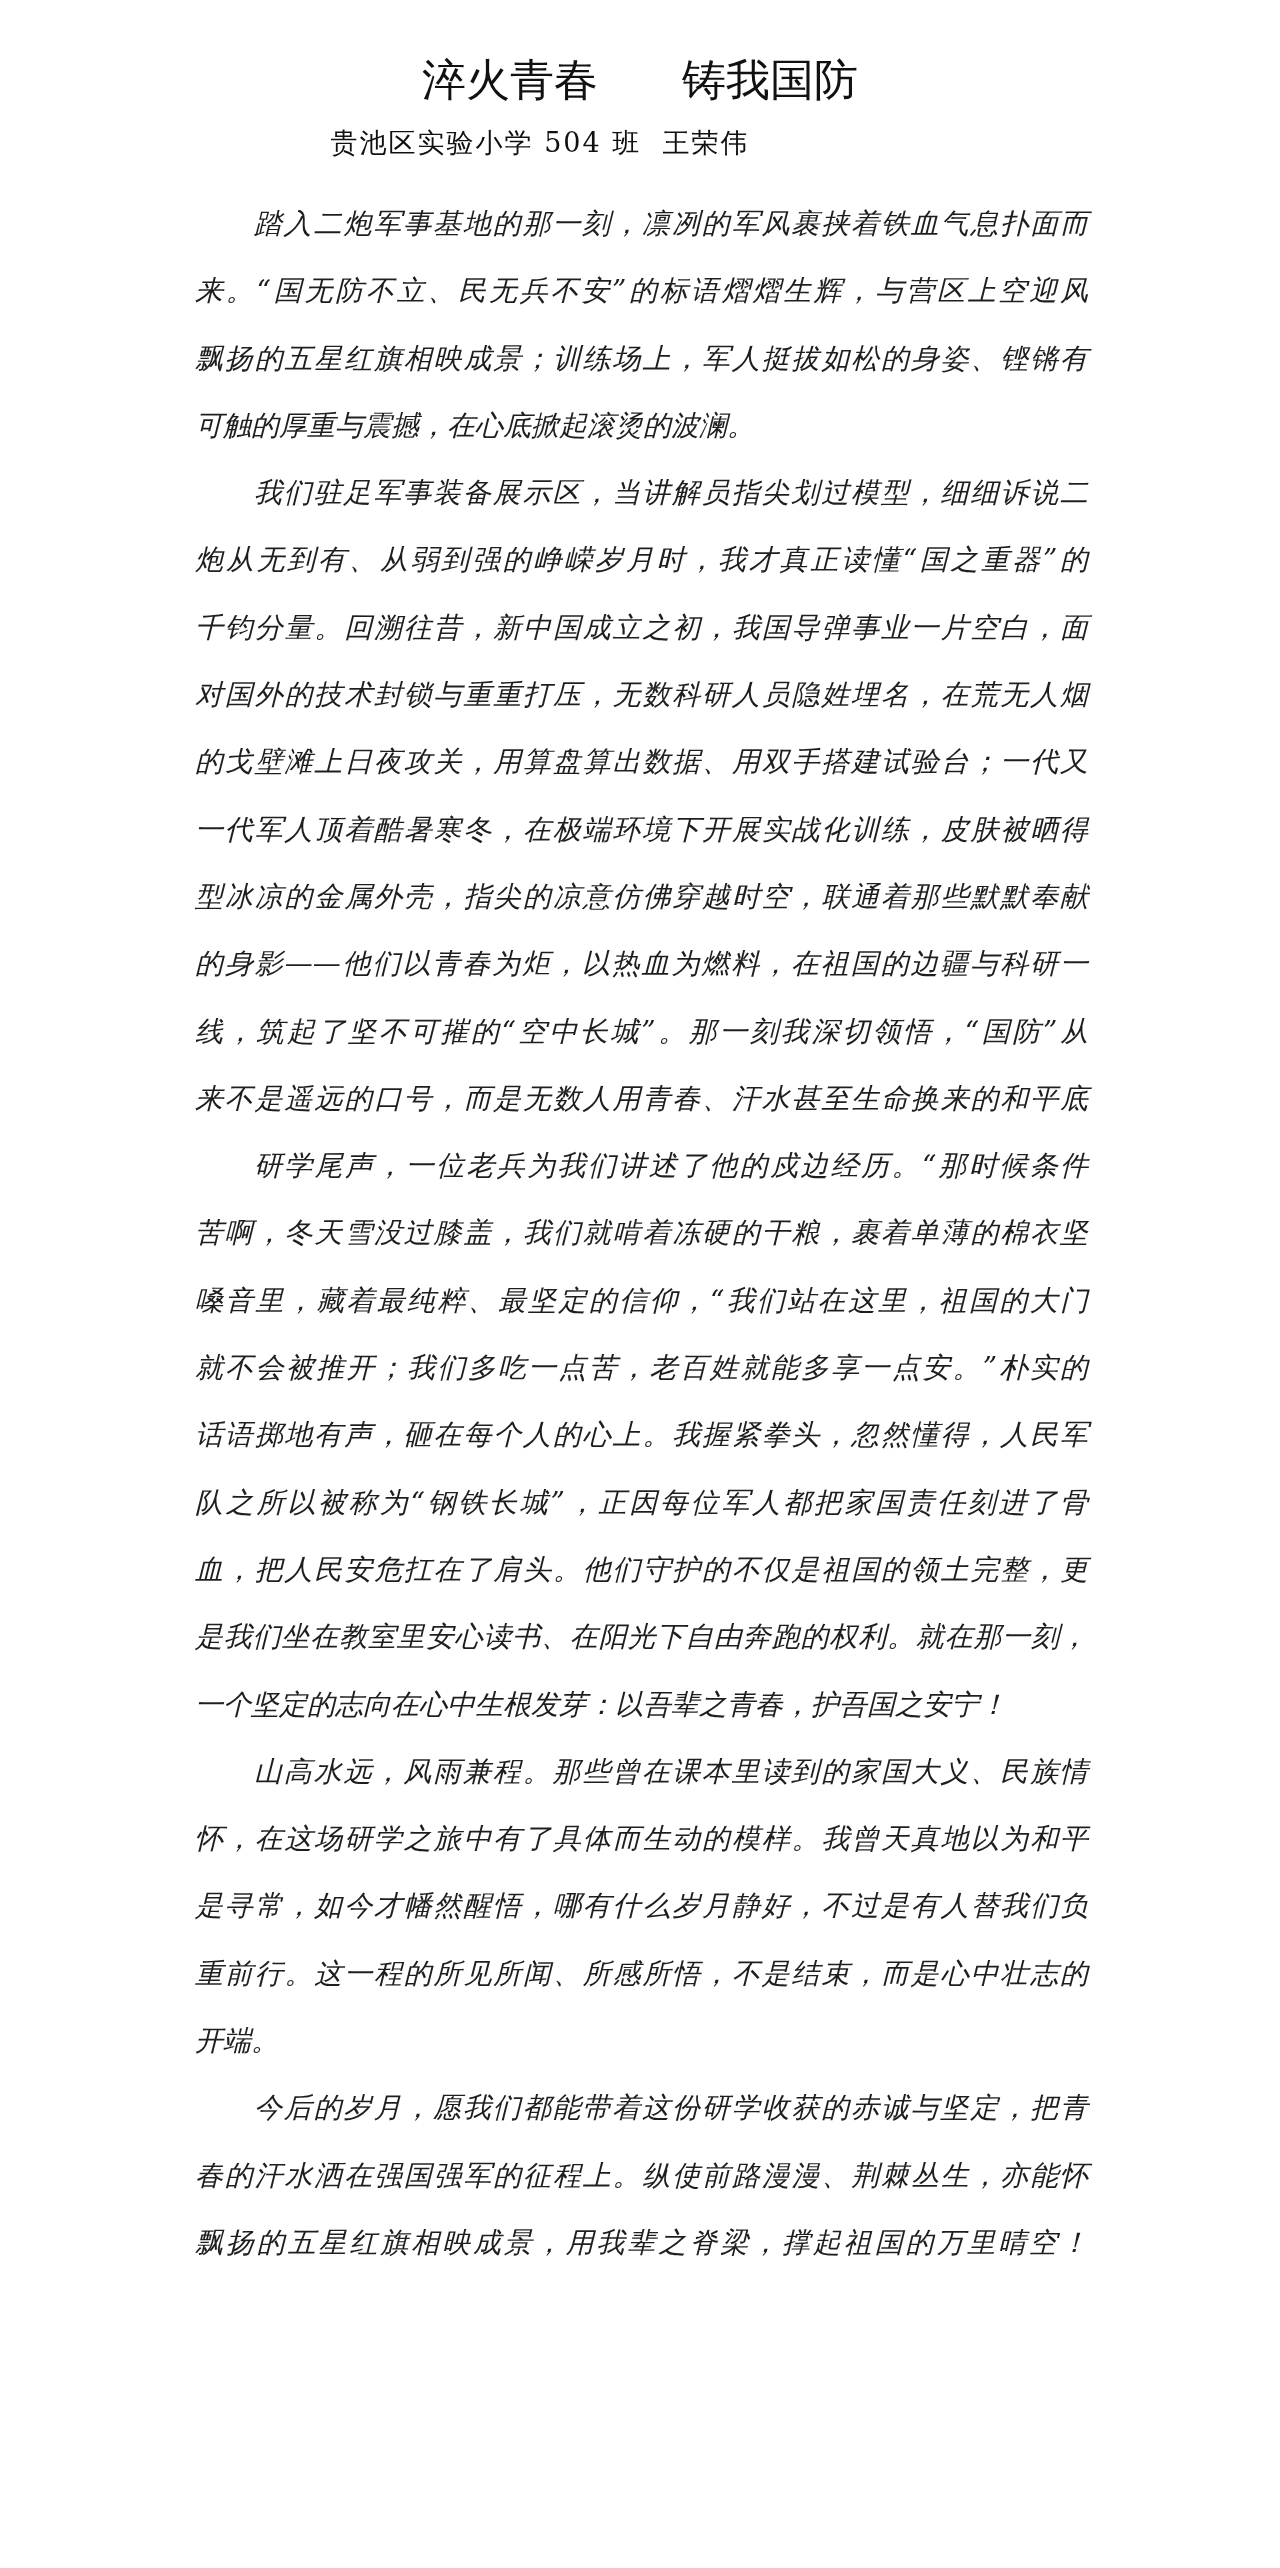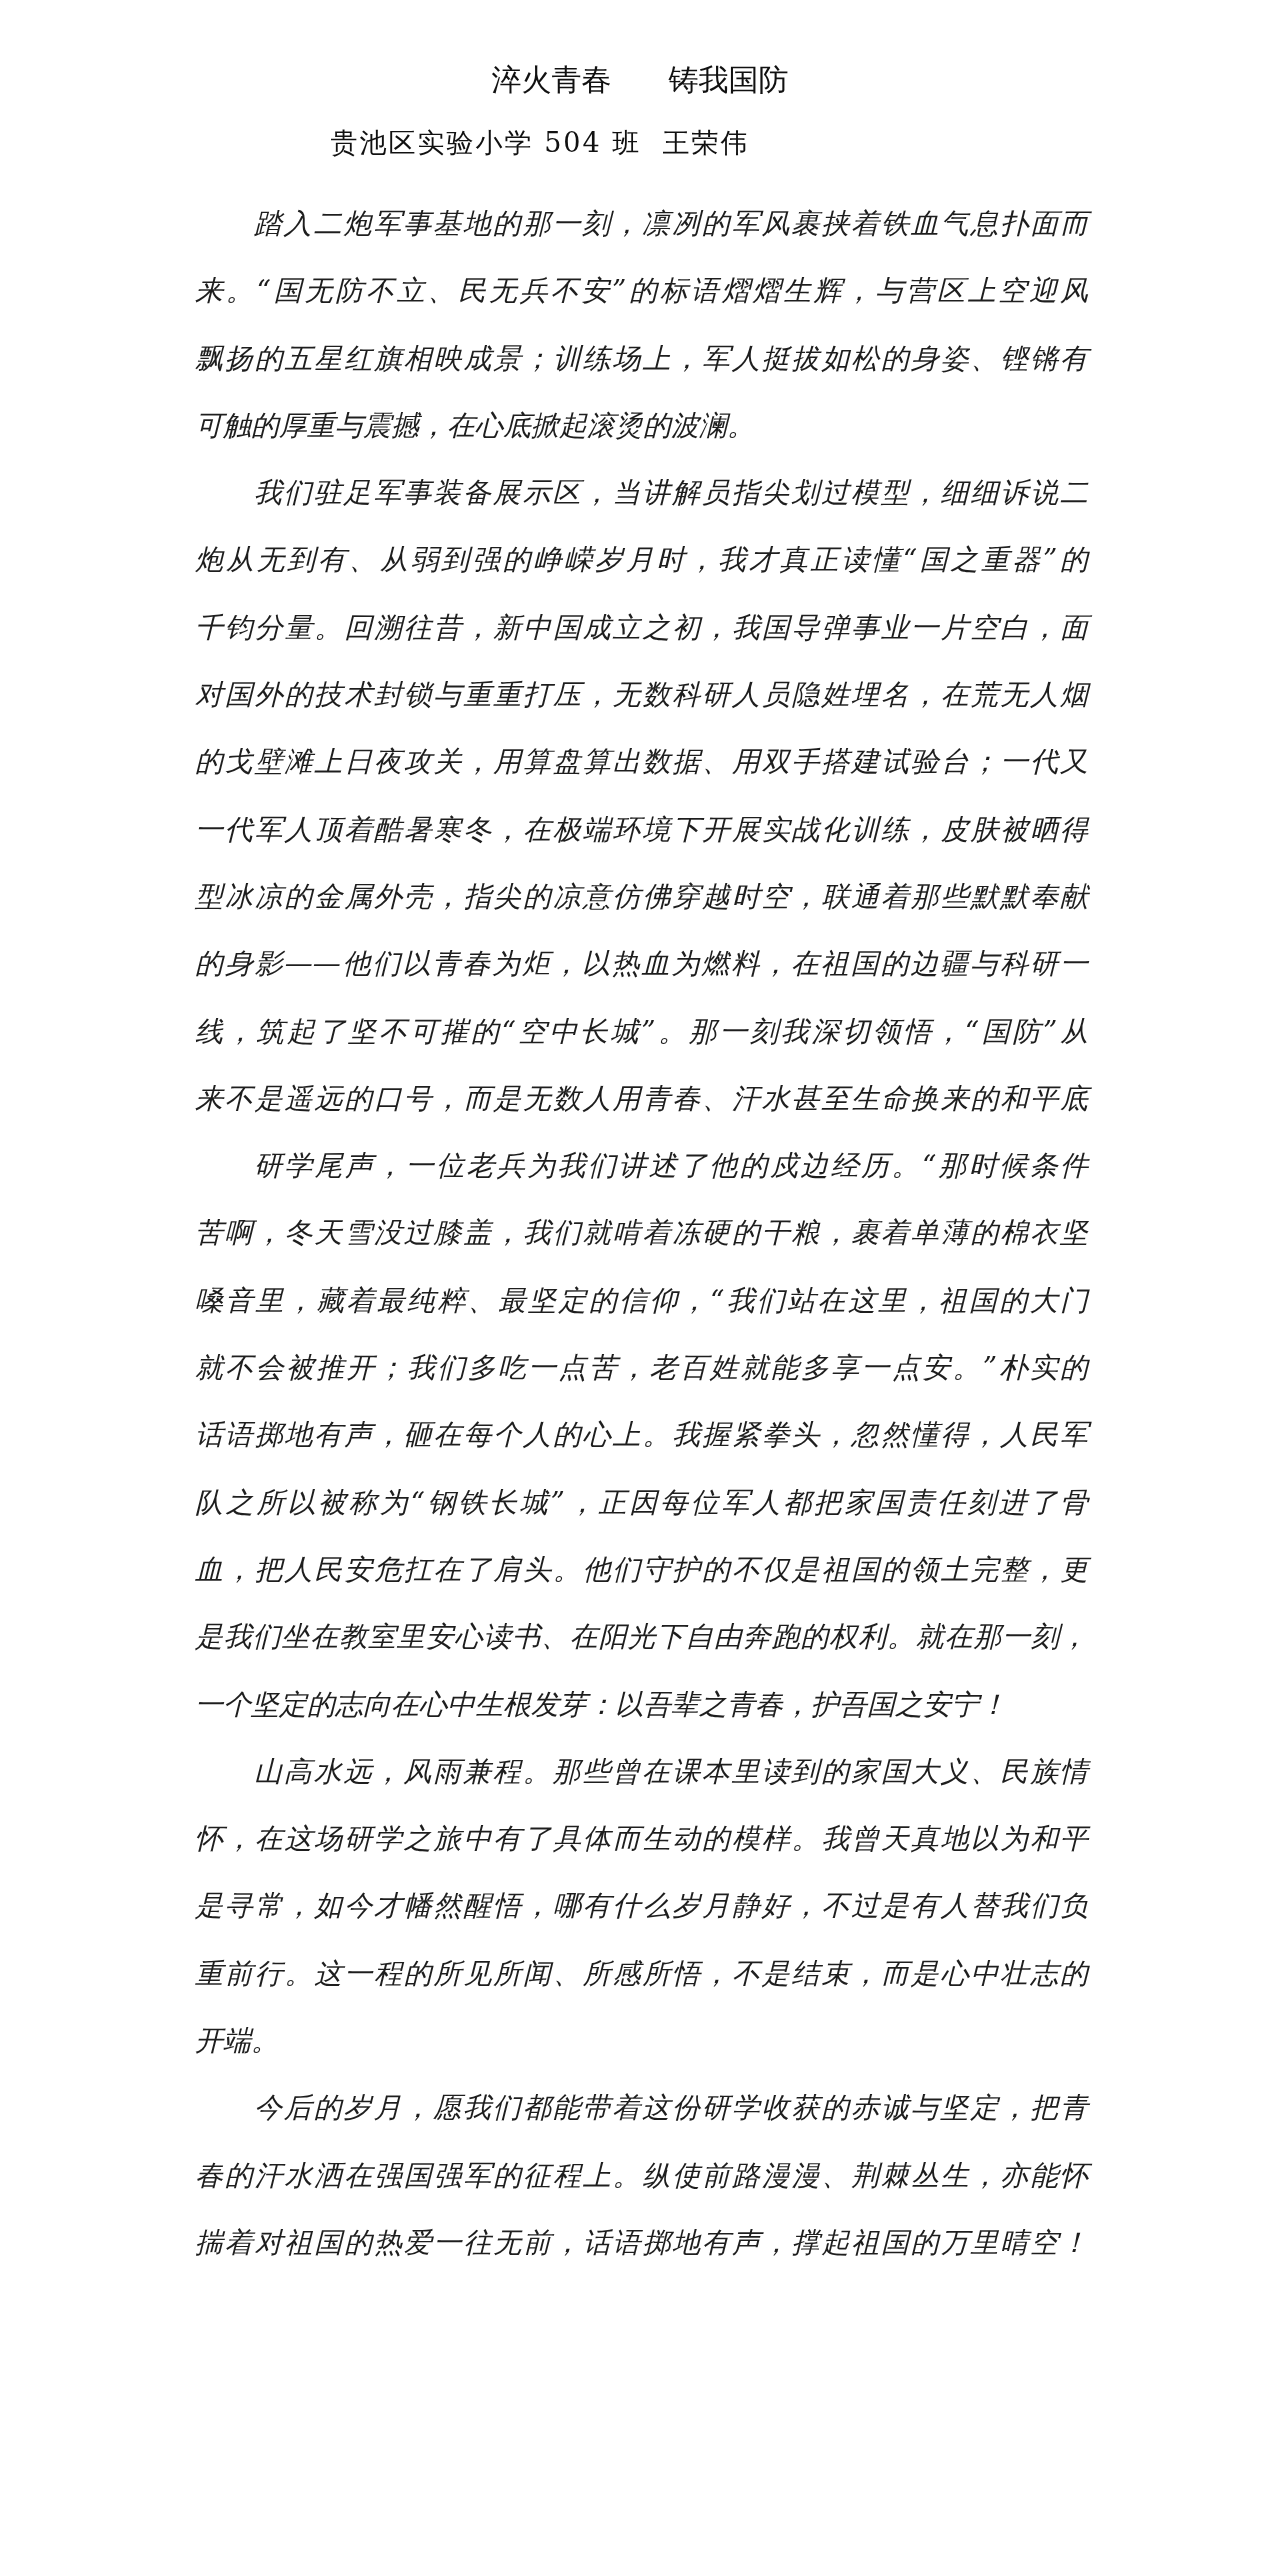--- a/index.html
+++ b/index.html
@@ -15,21 +15,21 @@
       color: #1a1a1a;
       font-family: "DejaVu Serif", "Liberation Serif", serif;
     }
     .title {
       position: absolute;
       top: 58px;
       left: 0;
       width: 1280px;
       text-align: center;
       font-family: "DejaVu Sans", "Liberation Sans", sans-serif;
-      font-size: 30px;
+      font-size: 44px;
       line-height: 44px;
       color: #111111;
       white-space: pre;
     }
     .byline {
       position: absolute;
       top: 123px;
       left: 0;
       width: 1080px;
       text-align: center;
@@ -111,15 +111,15 @@
     <span class="line first">山高水远，风雨兼程。那些曾在课本里读到的家国大义、民族情</span>
     <span class="line">怀，在这场研学之旅中有了具体而生动的模样。我曾天真地以为和平</span>
     <span class="line">是寻常，如今才幡然醒悟，哪有什么岁月静好，不过是有人替我们负</span>
     <span class="line">重前行。这一程的所见所闻、所感所悟，不是结束，而是心中壮志的</span>
     <span class="line last">开端。</span>
   </div>
 
   <div class="para">
     <span class="line first">今后的岁月，愿我们都能带着这份研学收获的赤诚与坚定，把青</span>
     <span class="line">春的汗水洒在强国强军的征程上。纵使前路漫漫、荆棘丛生，亦能怀</span>
-    <span class="line">揣着对祖国的热爱一往无前，话语掷地有声，撑起祖国的万里晴空！</span>
+    <span class="line">飘扬的五星红旗相映成景，用我辈之脊梁，撑起祖国的万里晴空！</span>
   </div>
 </div>
 
 </body></html>

